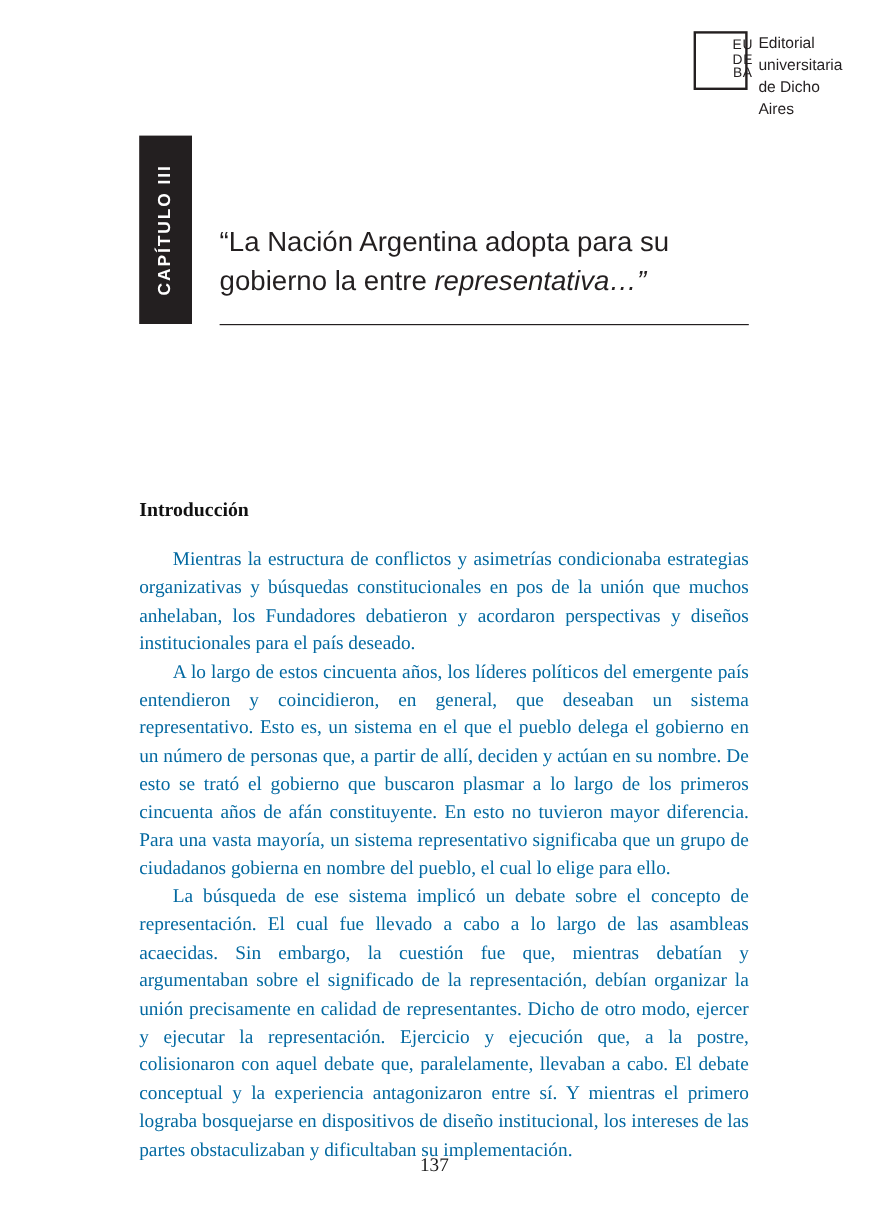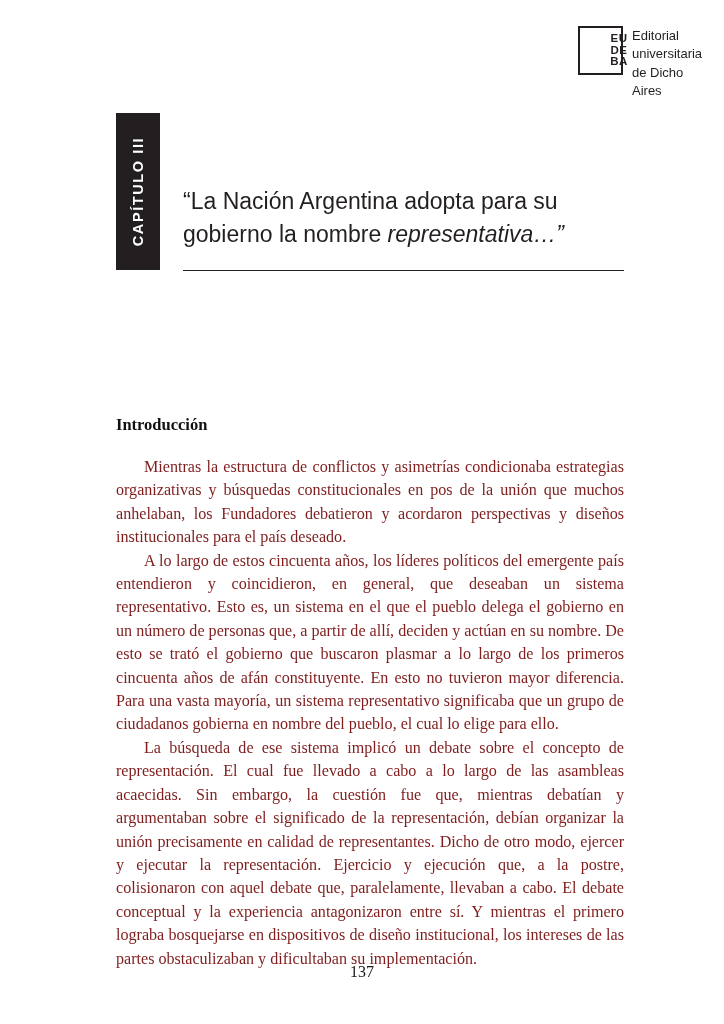--- a/index.html
+++ b/index.html
@@ -30,21 +30,21 @@
     height: 45px;
     border: 2px solid #231f20;
     display: flex;
     flex-direction: column;
     align-items: center;
     justify-content: center;
     line-height: 1.04;
   }
   .logo-mark span {
     font-family: "Liberation Sans", sans-serif;
-    font-weight: bold;
+    font-weight: normal;
     font-size: 11.5px;
     letter-spacing: 0.5px;
     color: #231f20;
     padding-left: 37px;
   }
   .logo-words {
     font-family: "Liberation Sans", sans-serif;
     font-size: 13px;
     line-height: 1.42;
     color: #231f20;
@@ -116,21 +116,21 @@
   }
 
   .body-text {
     position: absolute;
     left: 116px;
     top: 455px;
     width: 508px;
     font-size: 16.1px;
     line-height: 1.455;
     text-align: justify;
-    color: #7f1d1d;
+    color: #0369a1;
     hyphens: auto;
   }
   .body-text p {
     margin: 0;
     text-indent: 28px;
   }
 
   .page-number {
     position: absolute;
     left: 0;
@@ -158,21 +158,21 @@
   </div>
 </div>
 
 <div class="chapter-tab">
   <div class="chapter-tab-label">CAPÍTULO III</div>
 </div>
 
 <div class="chapter-title">
   <div>“La Nación Argentina adopta para su</div>
   <div>
-    <span>gobierno la nombre </span><span class="ital">representativa…”</span>
+    <span>gobierno la entre </span><span class="ital">representativa…”</span>
   </div>
 </div>
 <div class="title-rule"></div>
 
 <div class="section-heading">Introducción</div>
 
 <div class="body-text">
   <p>Mientras la estructura de conflictos y asimetrías condicionaba estrategias organizativas y búsquedas constitucionales en pos de la unión que muchos anhelaban, los Fundadores debatieron y acordaron perspectivas y diseños institucionales para el país deseado.</p>
   <p>A lo largo de estos cincuenta años, los líderes políticos del emergente país entendieron y coincidieron, en general, que deseaban un sistema representativo. Esto es, un sistema en el que el pueblo delega el gobierno en un número de personas que, a partir de allí, deciden y actúan en su nombre. De esto se trató el gobierno que buscaron plasmar a lo largo de los primeros cincuenta años de afán constituyente. En esto no tuvieron mayor diferencia. Para una vasta mayoría, un sistema representativo significaba que un grupo de ciudadanos gobierna en nombre del pueblo, el cual lo elige para ello.</p>
   <p>La búsqueda de ese sistema implicó un debate sobre el concepto de representación. El cual fue llevado a cabo a lo largo de las asambleas acaecidas. Sin embargo, la cuestión fue que, mientras debatían y argumentaban sobre el significado de la representación, debían organizar la unión precisamente en calidad de representantes. Dicho de otro modo, ejercer y ejecutar la representación. Ejercicio y ejecución que, a la postre, colisionaron con aquel debate que, paralelamente, llevaban a cabo. El debate conceptual y la experiencia antagonizaron entre sí. Y mientras el primero lograba bosquejarse en dispositivos de diseño institucional, los intereses de las partes obstaculizaban y dificultaban su implementación.</p>

